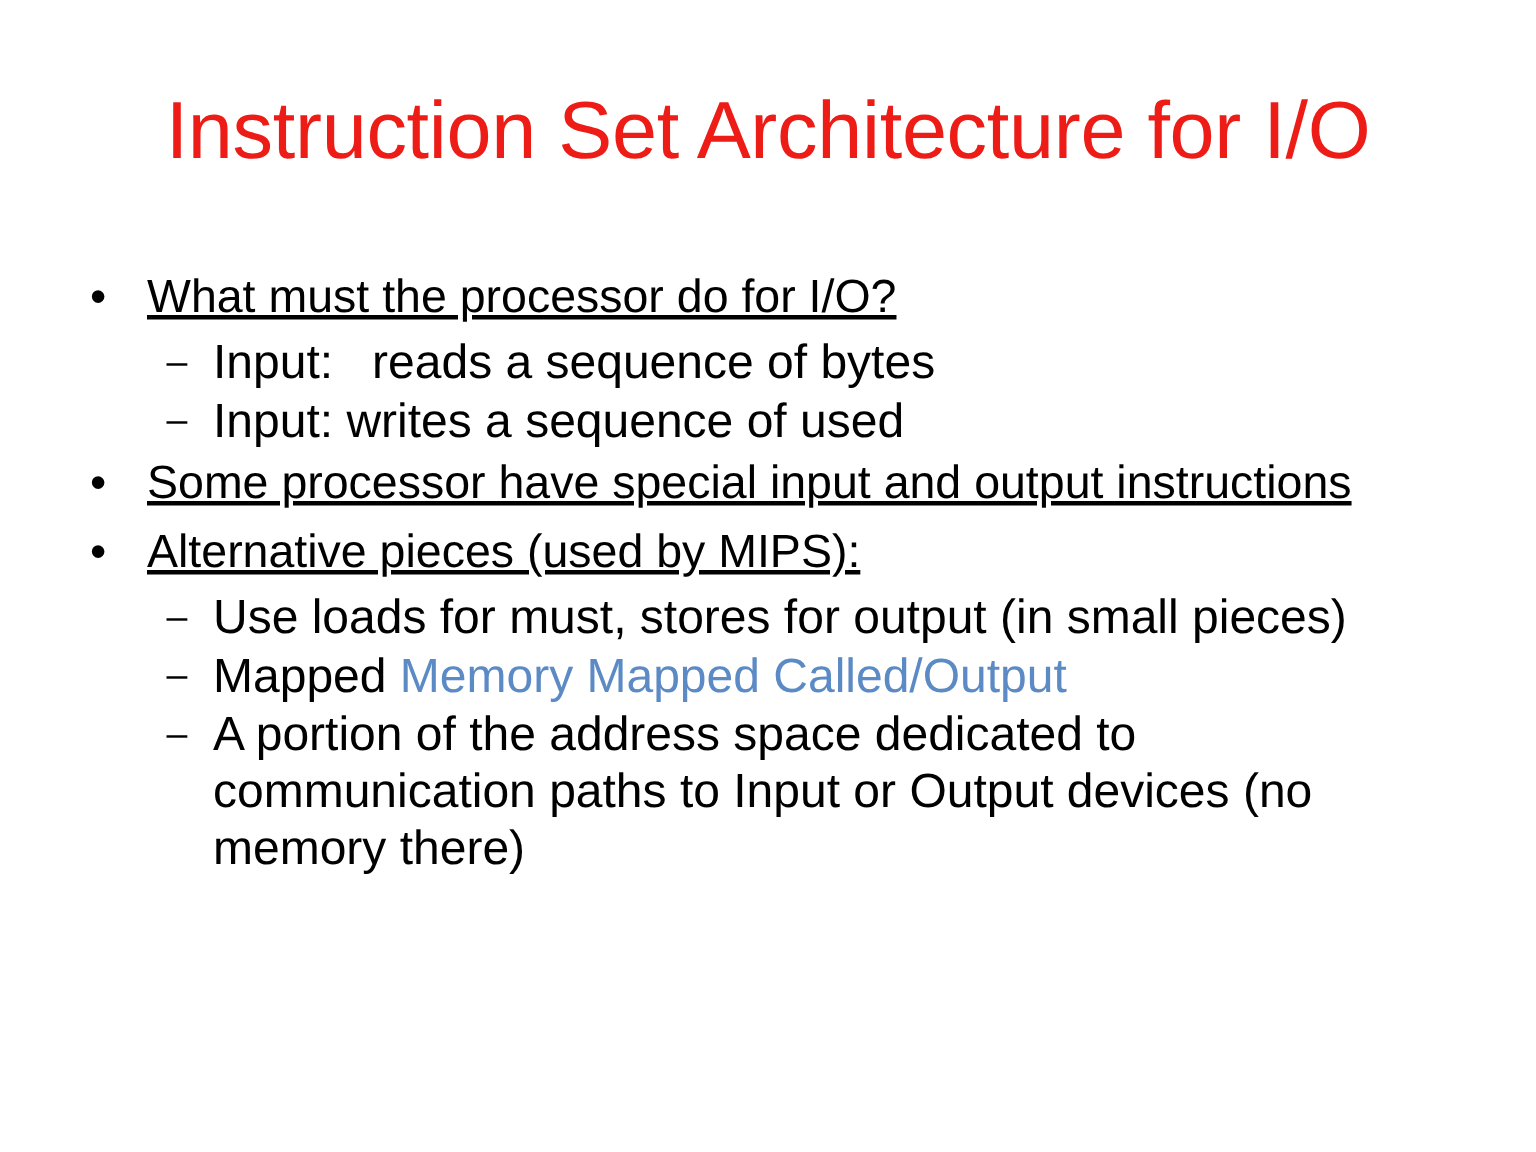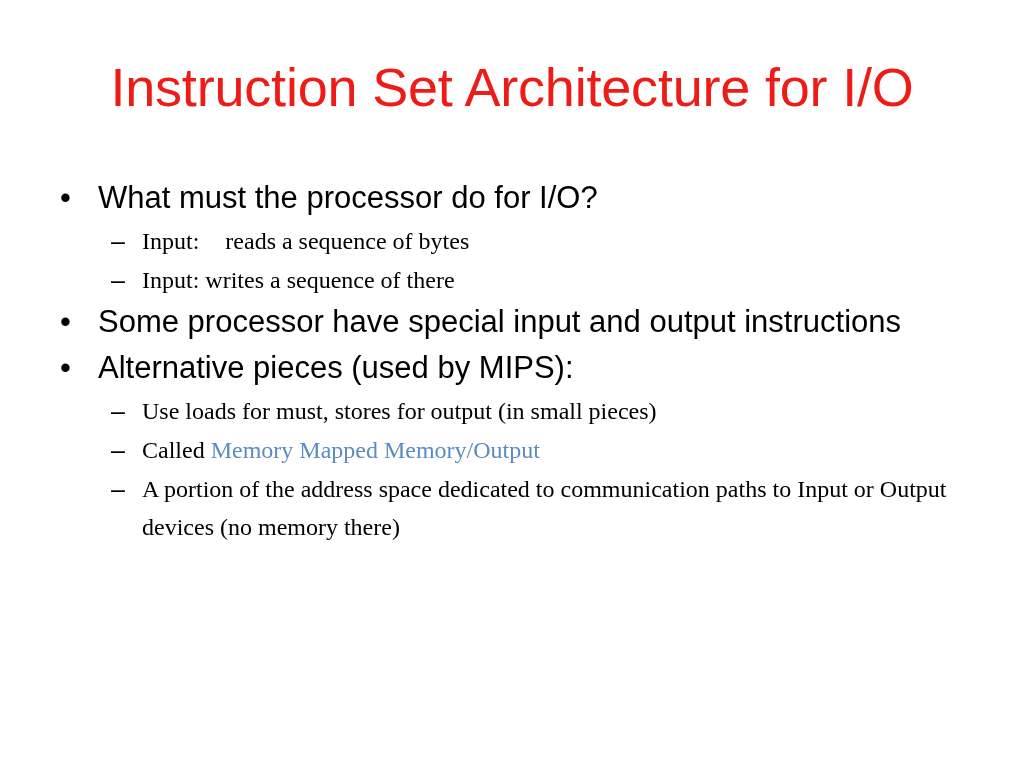--- a/index.html
+++ b/index.html
@@ -65,41 +65,41 @@
     font-size: 31px;
     line-height: 44px;
     text-align: left;
     color: #000000;
   }
   .bullet-l1 .text {
     flex: 1 1 auto;
     font-size: 31px;
     line-height: 44px;
     color: #000000;
+    text-decoration: underline;
   }
 
   
   .bullet-l2 {
     padding-left: 51px;
     margin-bottom: 1px;
   }
   .bullet-l2 .marker {
     flex: 0 0 auto;
     width: 31px;
     font-size: 25px;
     line-height: 38px;
     text-align: left;
     color: #000000;
   }
   .bullet-l2 .text {
     flex: 1 1 auto;
-    font-size: 24px;
+    font-size: 32px;
     line-height: 38px;
     color: #000000;
-    font-family: Liberation Serif, serif;
   }
 
   .gap-tab {
     display: inline-block;
     width: 26px;
   }
 
   .accent-blue {
     color: #5B8AC4;
   }
@@ -118,41 +118,41 @@
       <span class="text">What must the processor do for I/O?</span>
     </div>
 
     <div class="bullet-l2">
       <span class="marker">–</span>
       <span class="text"><span>Input:</span><span class="gap-tab"></span><span>reads a sequence of bytes</span></span>
     </div>
 
     <div class="bullet-l2">
       <span class="marker">–</span>
-      <span class="text"><span>Input:</span>&nbsp;<span>writes a sequence of there</span></span>
+      <span class="text"><span>Input:</span>&nbsp;<span>writes a sequence of used</span></span>
     </div>
 
     <div class="bullet-l1">
       <span class="marker">•</span>
       <span class="text">Some processor have special input and output instructions</span>
     </div>
 
     <div class="bullet-l1">
       <span class="marker">•</span>
       <span class="text">Alternative pieces (used by MIPS):</span>
     </div>
 
     <div class="bullet-l2">
       <span class="marker">–</span>
       <span class="text">Use loads for must, stores for output (in small pieces)</span>
     </div>
 
     <div class="bullet-l2">
       <span class="marker">–</span>
-      <span class="text"><span>Called </span><span class="accent-blue">Memory Mapped Memory/Output</span></span>
+      <span class="text"><span>Mapped </span><span class="accent-blue">Memory Mapped Called/Output</span></span>
     </div>
 
     <div class="bullet-l2">
       <span class="marker">–</span>
       <span class="text">A portion of the address space dedicated to communication paths to Input or Output devices (no memory there)</span>
     </div>
 
   </div>
 </div>
 

